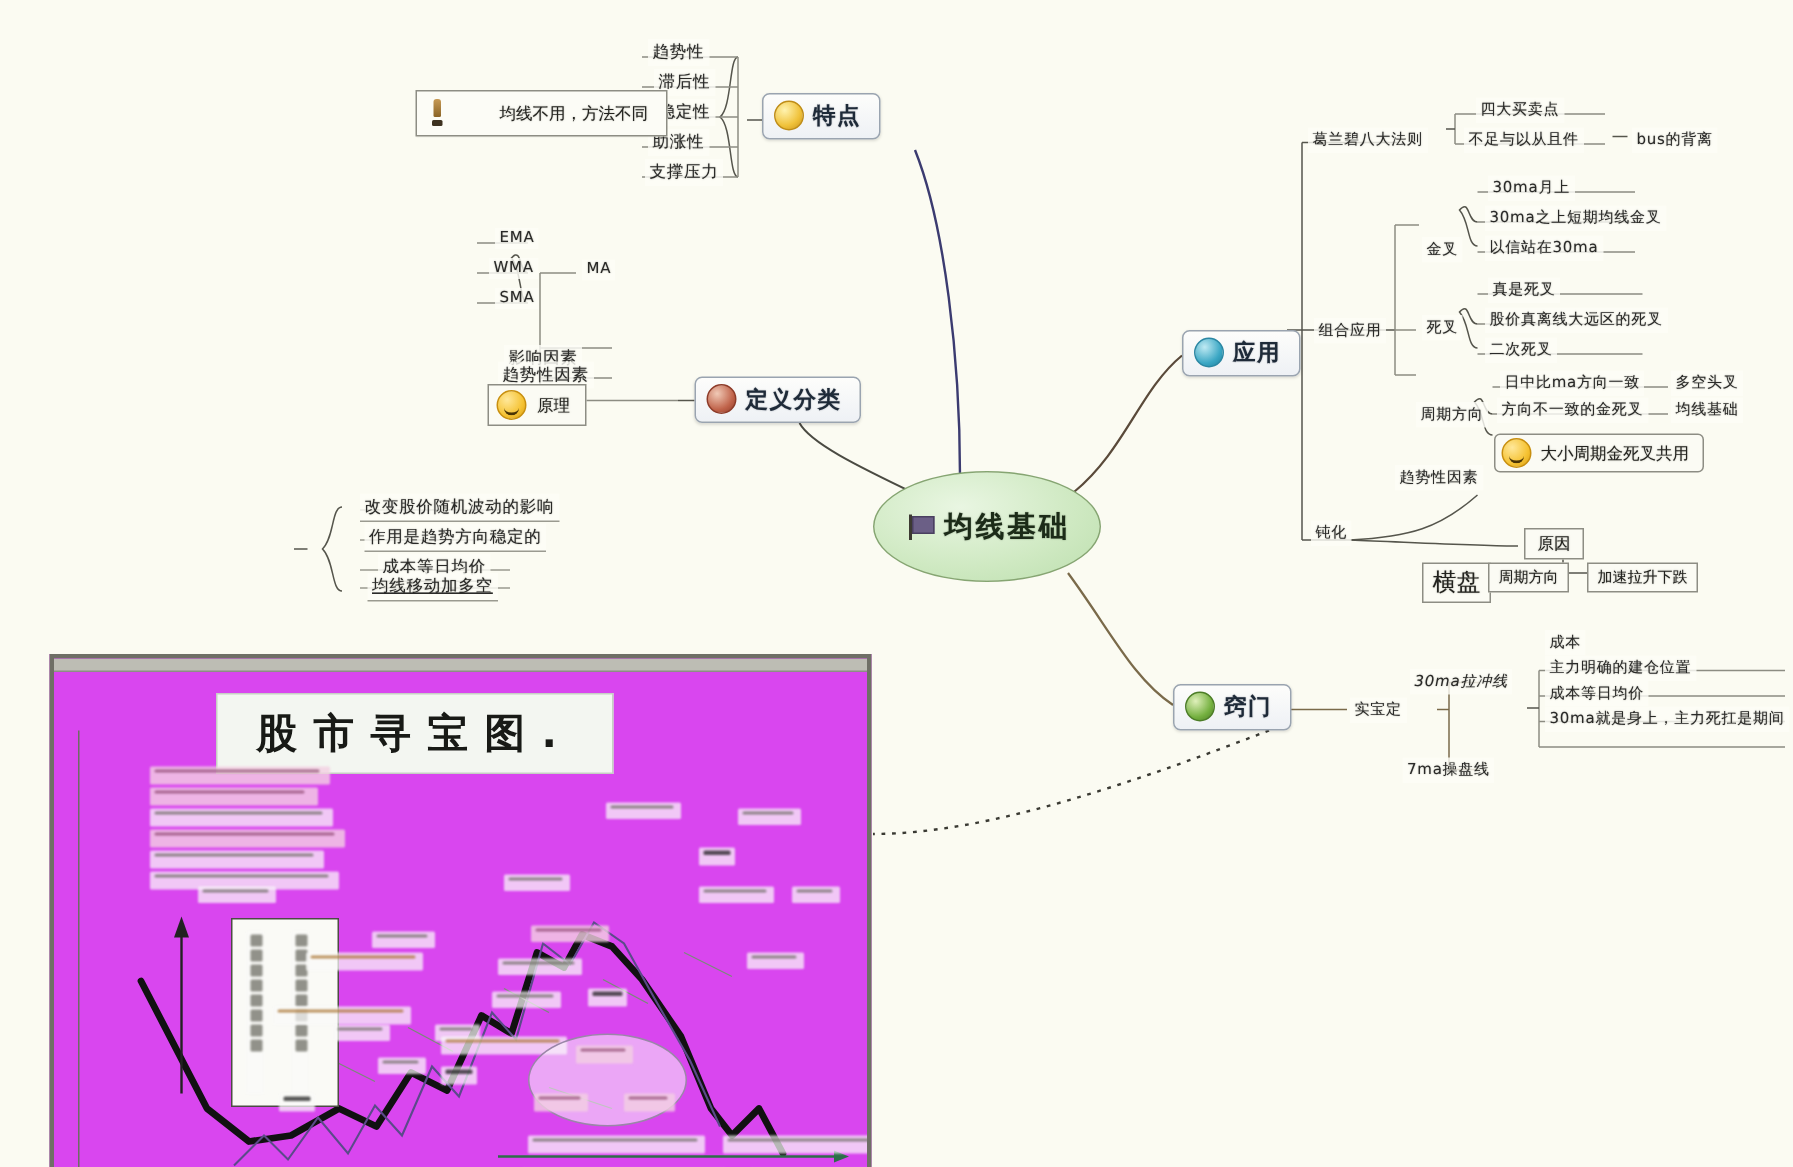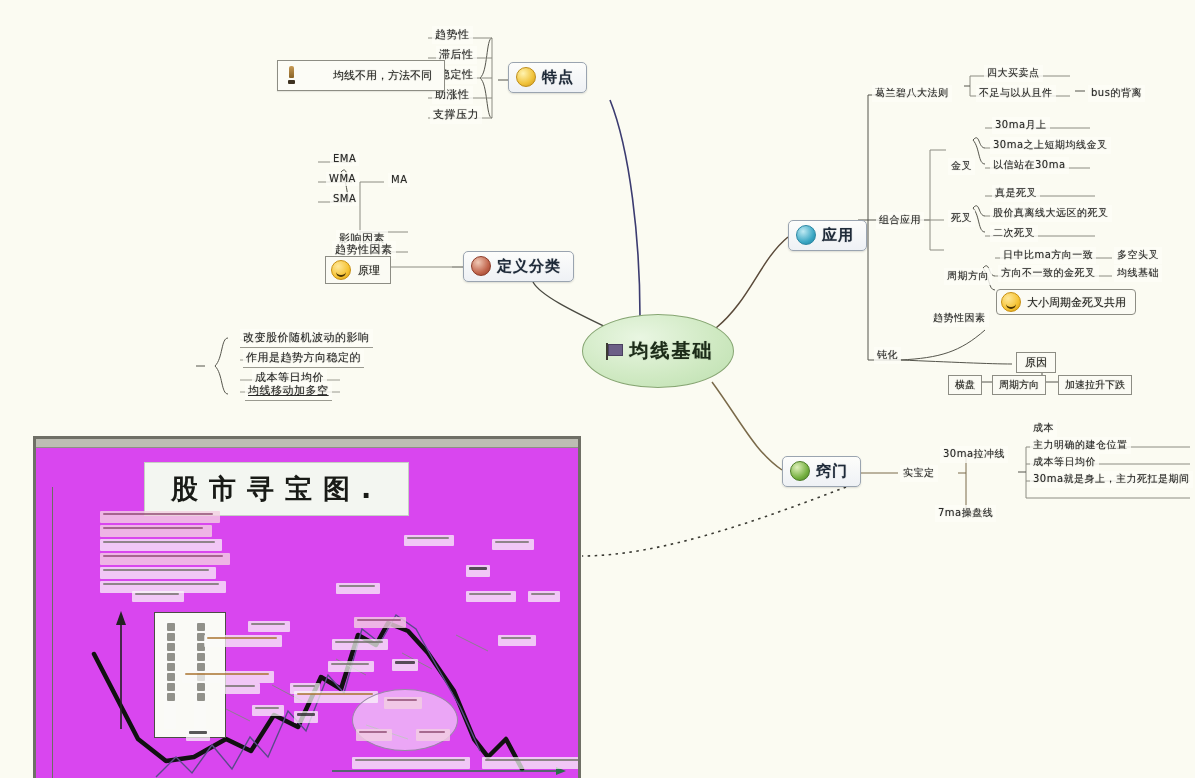--- a/index.html
+++ b/index.html
@@ -304,30 +304,30 @@
   <div class="lbl nb sm" style="left:1114px; top:265px;">均线基础</div>
 
   <div class="boxed" style="left:996px; top:289px; display:flex; align-items:center; gap:6px; padding:2px 9px 2px 4px; border-radius:4px;">
     <span class="ico ico-smiley"></span>
     <span>大小周期金死叉共用</span>
   </div>
 
   <div class="lbl nb sm" style="left:874px; top:347px;">钝化</div>
   <div class="lbl nb sm" style="left:930px; top:310px;">趋势性因素</div>
   <div class="boxed sm" style="left:1016px; top:352px; padding:2px 8px; font-size:11px;">原因</div>
-  <div class="boxed sm" style="left:948px; top:375px; padding:2px 6px; font-size:10px;">横盘</div>
+  <div class="boxed sm" style="left:948px; top:375px; padding:2px 6px; font-size:16px;">横盘</div>
   <div class="boxed sm" style="left:992px; top:375px; padding:2px 6px; font-size:10px;">周期方向</div>
   <div class="boxed sm" style="left:1058px; top:375px; padding:2px 6px; font-size:10px;">加速拉升下跌</div>
 
   <div class="pill" style="left:782px; top:456px;">
     <span class="ico ico-leaf"></span>
     <span class="txt">窍门</span>
   </div>
   <div class="lbl nb sm" style="left:900px; top:465px;">实宝定</div>
-  <div class="lbl nb sm" style="left:940px; top:446px;">30ma拉冲线</div>
+  <div class="lbl nb sm" style="left:940px; top:446px;font-style:italic;">30ma拉冲线</div>
   <div class="lbl nb sm" style="left:935px; top:505px;">7ma操盘线</div>
 
   <div class="lbl nb sm" style="left:1030px; top:420px;">成本</div>
   <div class="lbl nb sm" style="left:1030px; top:437px;">主力明确的建仓位置</div>
   <div class="lbl nb sm" style="left:1030px; top:454px;">成本等日均价</div>
   <div class="lbl nb sm" style="left:1030px; top:471px;">30ma就是身上，主力死扛是期间</div>
 
   <div id="inset">
     <div class="topbar"></div>
     <div class="inset-title">股市寻宝图.</div>

